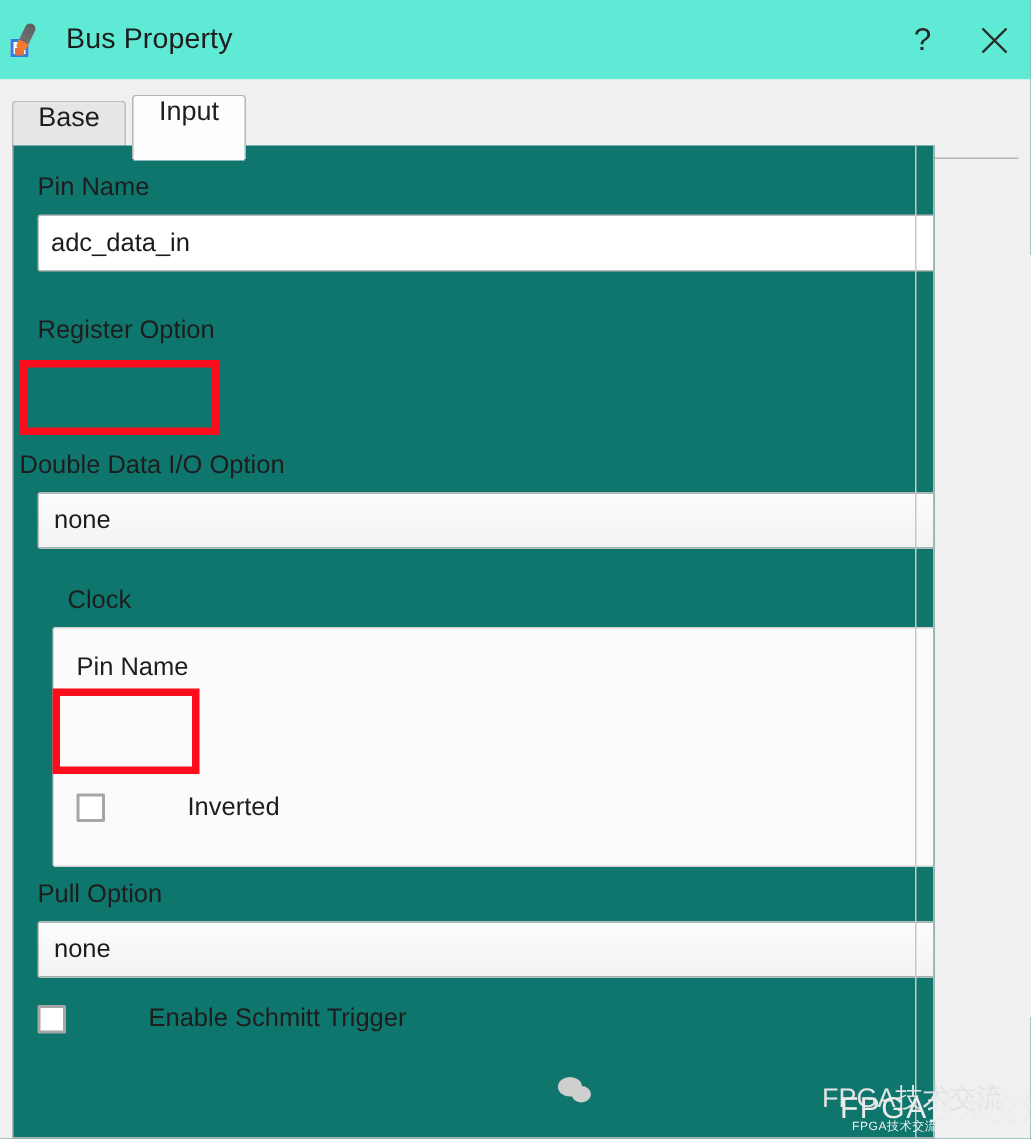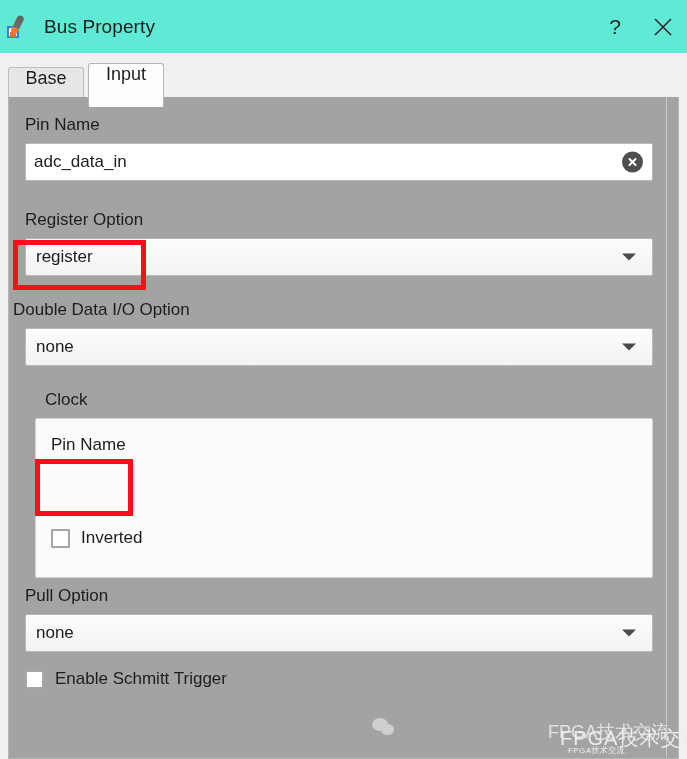--- a/index.html
+++ b/index.html
@@ -130,23 +130,23 @@
     left: 81px; top: 44px;
     width: 74px; height: 2px;
     background: #fdfdfd;
     z-index: 4;
   }
 
   
   .panel {
     position: absolute;
     left: 8px; top: 44px;
-    width: 671px;
+    width: 615px;
     height: 662px;
-    background: #a3a3a3;
+    background: #0f766e;
     border: 1px solid #b5b5b5;
     border-top: none;
     box-sizing: border-box;
     overflow: hidden;
   }
   .panel-inner {
     position: absolute;
     left: 0; top: 0;
     width: 660px;
     height: 662px;
@@ -254,20 +254,21 @@
     box-sizing: border-box;
     border: 1px solid #d3d3d3;
     border-radius: 2px;
     background: #fbfbfb;
   }
 
   .checkrow {
     position: absolute;
     display: flex;
     align-items: center;
+    gap: 44px;
   }
   .checkbox {
     width: 19px; height: 19px;
     box-sizing: border-box;
     border: 2px solid #a6a6a6;
     background: #ffffff;
     border-radius: 1px;
     flex: 0 0 auto;
   }
   .checkrow .clabel {
@@ -389,24 +390,20 @@
         <span class="val">adc_data_in</span>
         <span class="clear-icon">
           <svg width="13" height="13" viewBox="0 0 13 13">
             <line x1="3.5" y1="3.5" x2="9.5" y2="9.5" stroke="#ffffff" stroke-width="2" stroke-linecap="round"></line>
             <line x1="9.5" y1="3.5" x2="3.5" y2="9.5" stroke="#ffffff" stroke-width="2" stroke-linecap="round"></line>
           </svg>
         </span>
       </div>
 
       <div class="field-label" style="left:16px; top:113px;">Register Option</div>
-      <div class="combo" style="left:16px; top:141px; width:628px; height:38px;">
-        <span class="val">register</span>
-        <span class="arrow"></span>
-      </div>
 
       <div class="field-label" style="left:4px; top:203px;">Double Data I/O Option</div>
       <div class="combo" style="left:16px; top:231px; width:628px; height:38px;">
         <span class="val">none</span>
         <span class="arrow"></span>
       </div>
 
       <div class="field-label" style="left:16px; top:293px;margin-left:20px;">Clock</div>
       <div class="groupbox" style="left:26px; top:321px; width:618px; height:160px;"></div>
       <div class="field-label" style="left:42px; top:338px;">Pin Name</div>

